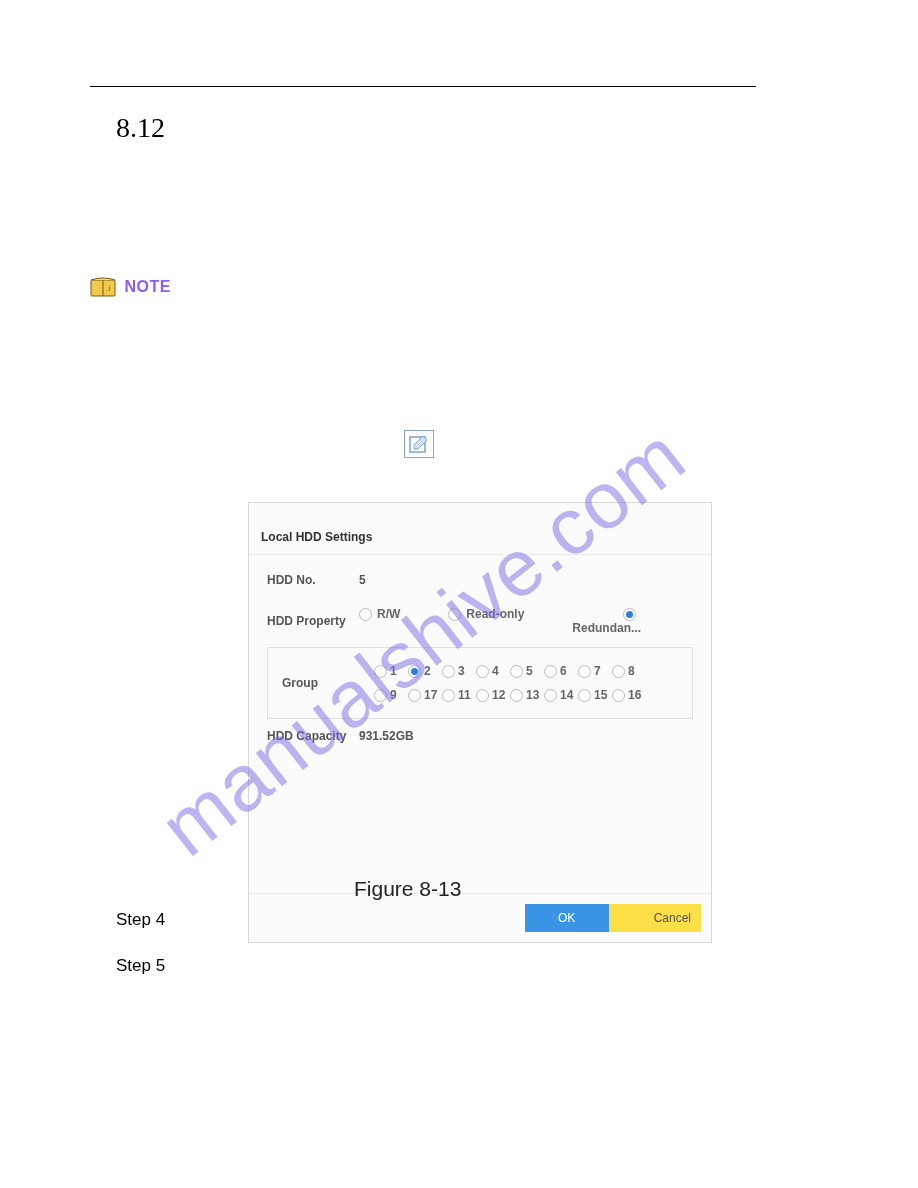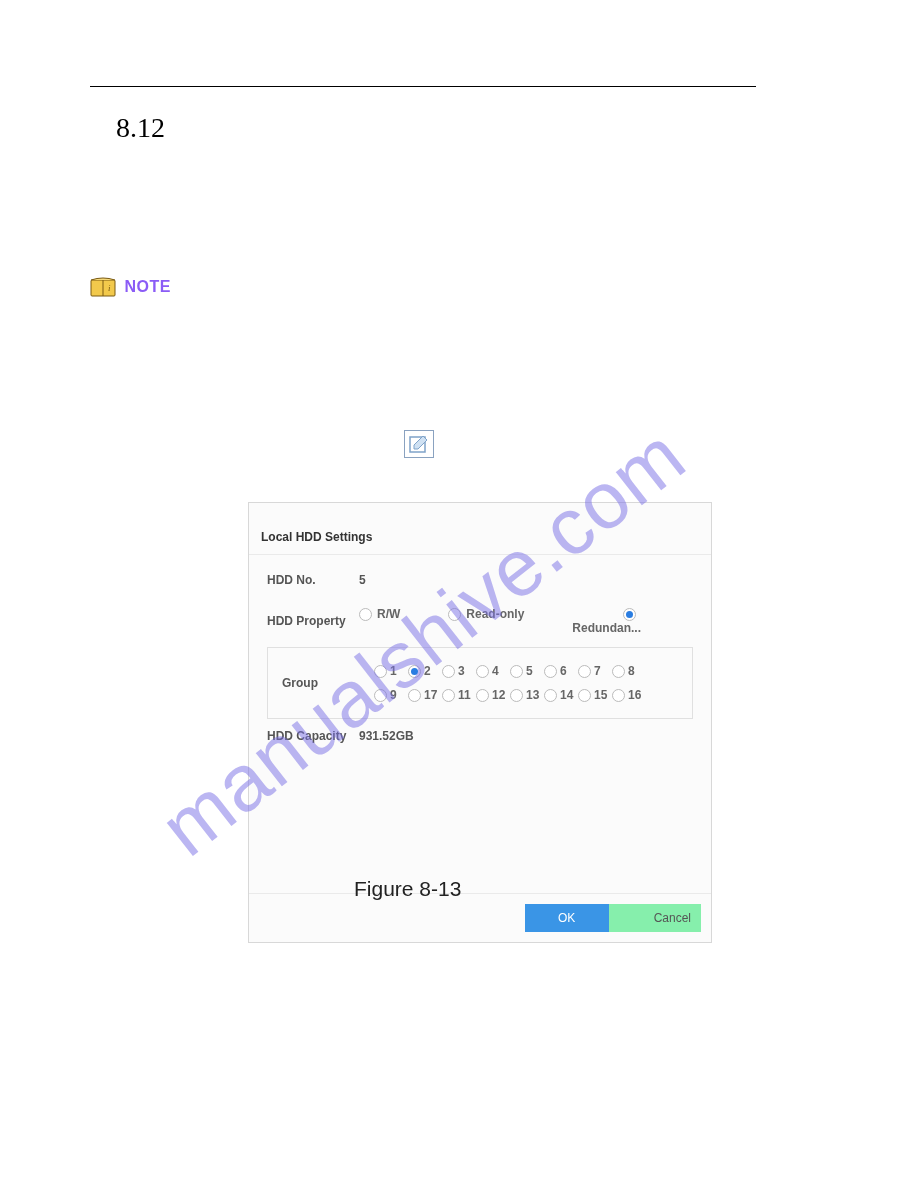--- a/index.html
+++ b/index.html
@@ -168,21 +168,21 @@
   }
   .btn {
     min-width: 84px;
     padding: 7px 10px;
     font-size: 12px;
     text-align: center;
     border: none;
     cursor: pointer;
   }
   .btn-primary { background: #3a95e6; color: #fff; }
-  .btn-default { background: #86efac; color: #555; padding-left: 45px; }
+  .btn-default { background: #fde047; color: #555; padding-left: 45px; }
 
   .figure-caption {
     position: absolute;
     left: 326px;
     top: 877px;
     font-size: 21px;
     color: #222;
     margin-left: 28px;
   }
   .steps-lower {
@@ -341,16 +341,20 @@
 
     </div>
     <div class="dialog-footer">
       <button class="btn btn-primary">OK</button>
       <button class="btn btn-default">Cancel</button>
     </div>
   </div>
 
   <div class="figure-caption">Figure 8-13</div>
 
+  <div class="steps-lower">
+    <div class="step">Step 4</div>
+    <div class="step">Step 5</div>
+  </div>
 
   <div class="watermark">manualshive.com</div>
 
 </div>
 
 </body></html>

